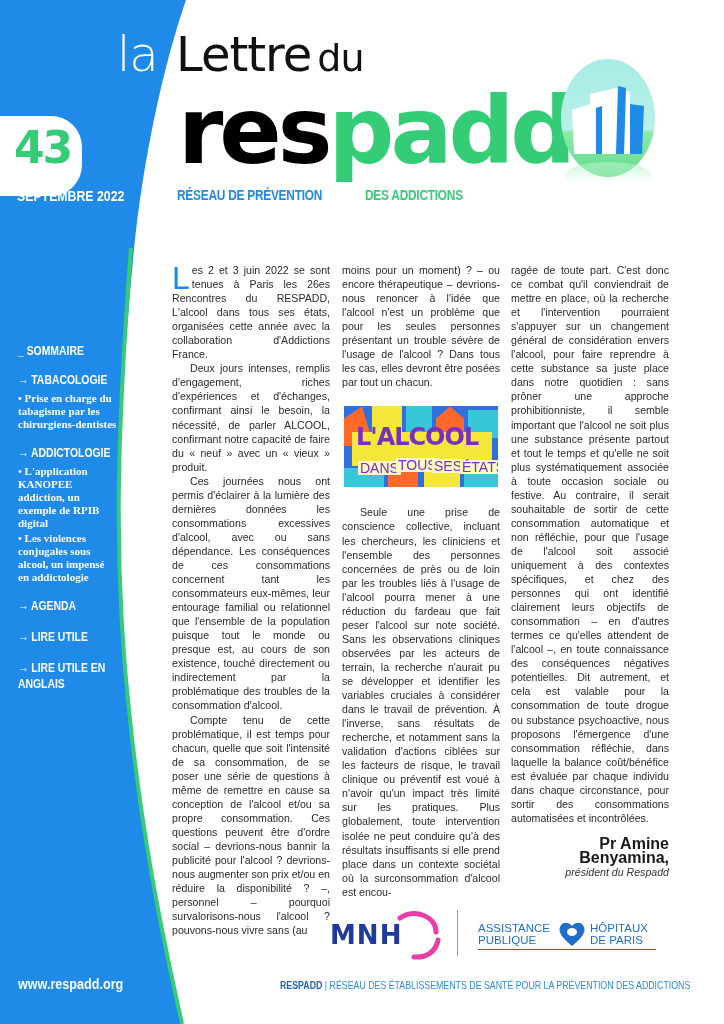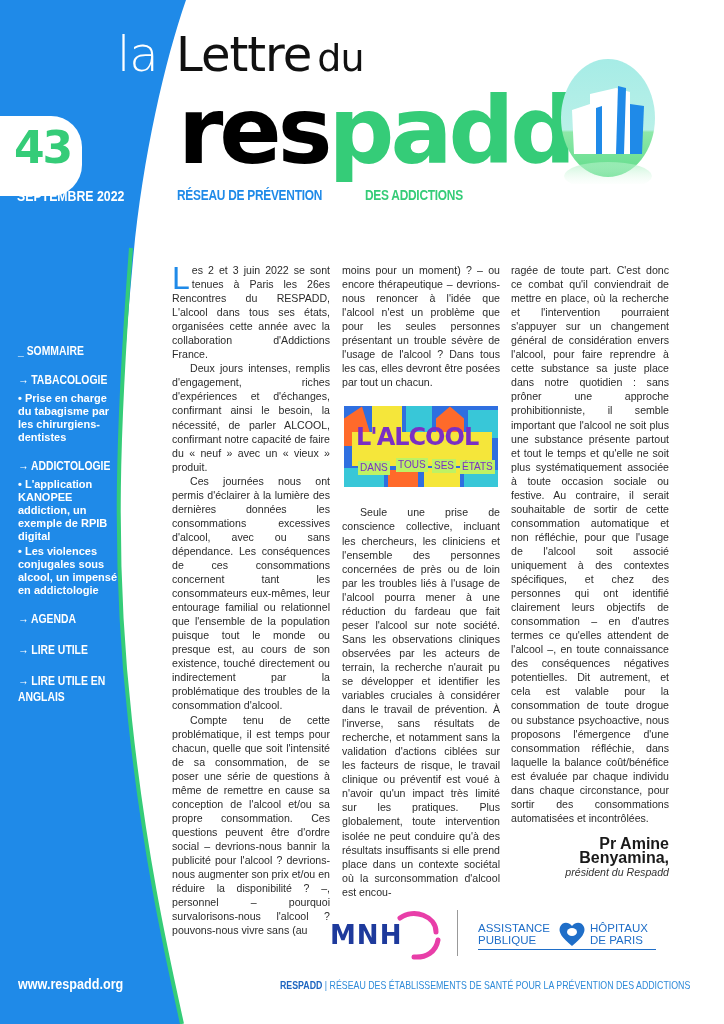--- a/index.html
+++ b/index.html
@@ -21,40 +21,40 @@
 
   .emblem { position: absolute; left: 560px; top: 58px; width: 96px; height: 126px; z-index: 2; }
 
   .issue-pill { position: absolute; left: 0; top: 116px; width: 82px; height: 80px; background: #ffffff; border-radius: 0 31px 31px 0; z-index: 2; }
   .issue-num { position: absolute; left: 14px; top: 6px; font-family: "DejaVu Sans", sans-serif; font-weight: bold; font-size: 44px; color: #35cc78; letter-spacing: -2px; }
   .issue-date { position: absolute; left: 17px; top: 187px; font-family: "Liberation Sans", sans-serif; font-weight: bold; font-size: 15px; color: #ffffff; transform: scaleX(0.82); transform-origin: left; z-index: 2; }
 
   .sommaire { position: absolute; left: 18px; top: 343px; width: 100px; color: #ffffff; z-index: 2; }
   .som-title { font-family: "Liberation Sans", sans-serif; font-weight: bold; font-size: 13px; transform: scaleX(0.8); transform-origin: left; white-space: nowrap; margin-bottom: 14px; }
   .som-head { font-family: "Liberation Sans", sans-serif; font-weight: bold; font-size: 13px; transform: scaleX(0.8); transform-origin: left; white-space: nowrap; margin-bottom: 5px; }
-  .som-item { font-family: Liberation Sans, sans-serif; font-weight: bold; font-size: 11px; line-height: 13px; margin-bottom: 2px; }
+  .som-item { font-family: Liberation Serif, serif; font-weight: bold; font-size: 11px; line-height: 13px; margin-bottom: 2px; }
   .som-group { margin-bottom: 14px; }
   .som-link { margin-bottom: 16px; }
 
   .url { position: absolute; left: 18px; top: 976px; font-family: "Liberation Sans", sans-serif; font-weight: bold; font-size: 14px; color: #ffffff; z-index: 2; transform: scaleX(0.9); transform-origin: left; }
 
   .col { position: absolute; top: 263px; width: 158px; font-family: "Liberation Sans", sans-serif; font-size: 10.6px; line-height: 14.05px; text-align: justify; hyphens: auto; color: #2b2b2b; z-index: 2; }
   .col p { text-indent: 18px; }
   .col p.first { text-indent: 0; }
   .col1 { left: 172px; }
   .col2 { left: 342px; }
   .col3 { left: 511px; }
   .dropcap { float: left; font-size: 32px; line-height: 26px; color: #1f8ae8; margin-right: 2px; margin-top: 2px; font-family: "Liberation Sans", sans-serif; }
   .col p.noindent { text-indent: 0; }
 
   .alcool-img { position: relative; width: 154px; height: 81px; margin: 17px 0 18px 2px; overflow: hidden; background: #2f6fe0; }
   .alcool-img .shape { position: absolute; }
   .alcool-band { position: absolute; left: 8px; top: 26px; width: 140px; height: 34px; background: #f5e63a; }
   .alcool-title { position: absolute; left: 12px; top: 24px; font-family: "DejaVu Sans", sans-serif; font-weight: bold; font-size: 24px; color: #7a2fc4; letter-spacing: -1px; }
-  .alcool-sub { position: absolute; top: 55px; font-family: "Liberation Sans", sans-serif; font-size: 10px; color: #7a2fc4; background: #bef264; padding: 0 2px; }
+  .alcool-sub { position: absolute; top: 55px; font-family: "Liberation Sans", sans-serif; font-size: 14px; color: #7a2fc4; background: #fef9c3; padding: 0 2px; }
 
   .signature { text-align: right; margin-top: 12px; line-height: 14px; }
   .sig-name { font-weight: bold; font-size: 16px; color: #1a1a1a; }
   .sig-role { font-style: italic; font-size: 10.6px; color: #333; }
 
   .sponsors { position: absolute; top: 908px; left: 326px; width: 340px; height: 50px; z-index: 2; }
   .mnh { position: absolute; left: 4px; top: 12px; font-family: "DejaVu Sans", sans-serif; font-weight: bold; font-size: 26px; color: #1e3a9c; letter-spacing: 1px; }
   .mnh-arc { position: absolute; left: 66px; top: 2px; width: 54px; height: 50px; }
   .sponsor-divider { position: absolute; left: 131px; top: 2px; width: 1px; height: 46px; background: #999999; }
   .aphp { position: absolute; left: 152px; top: 14px; width: 186px; height: 30px; }

